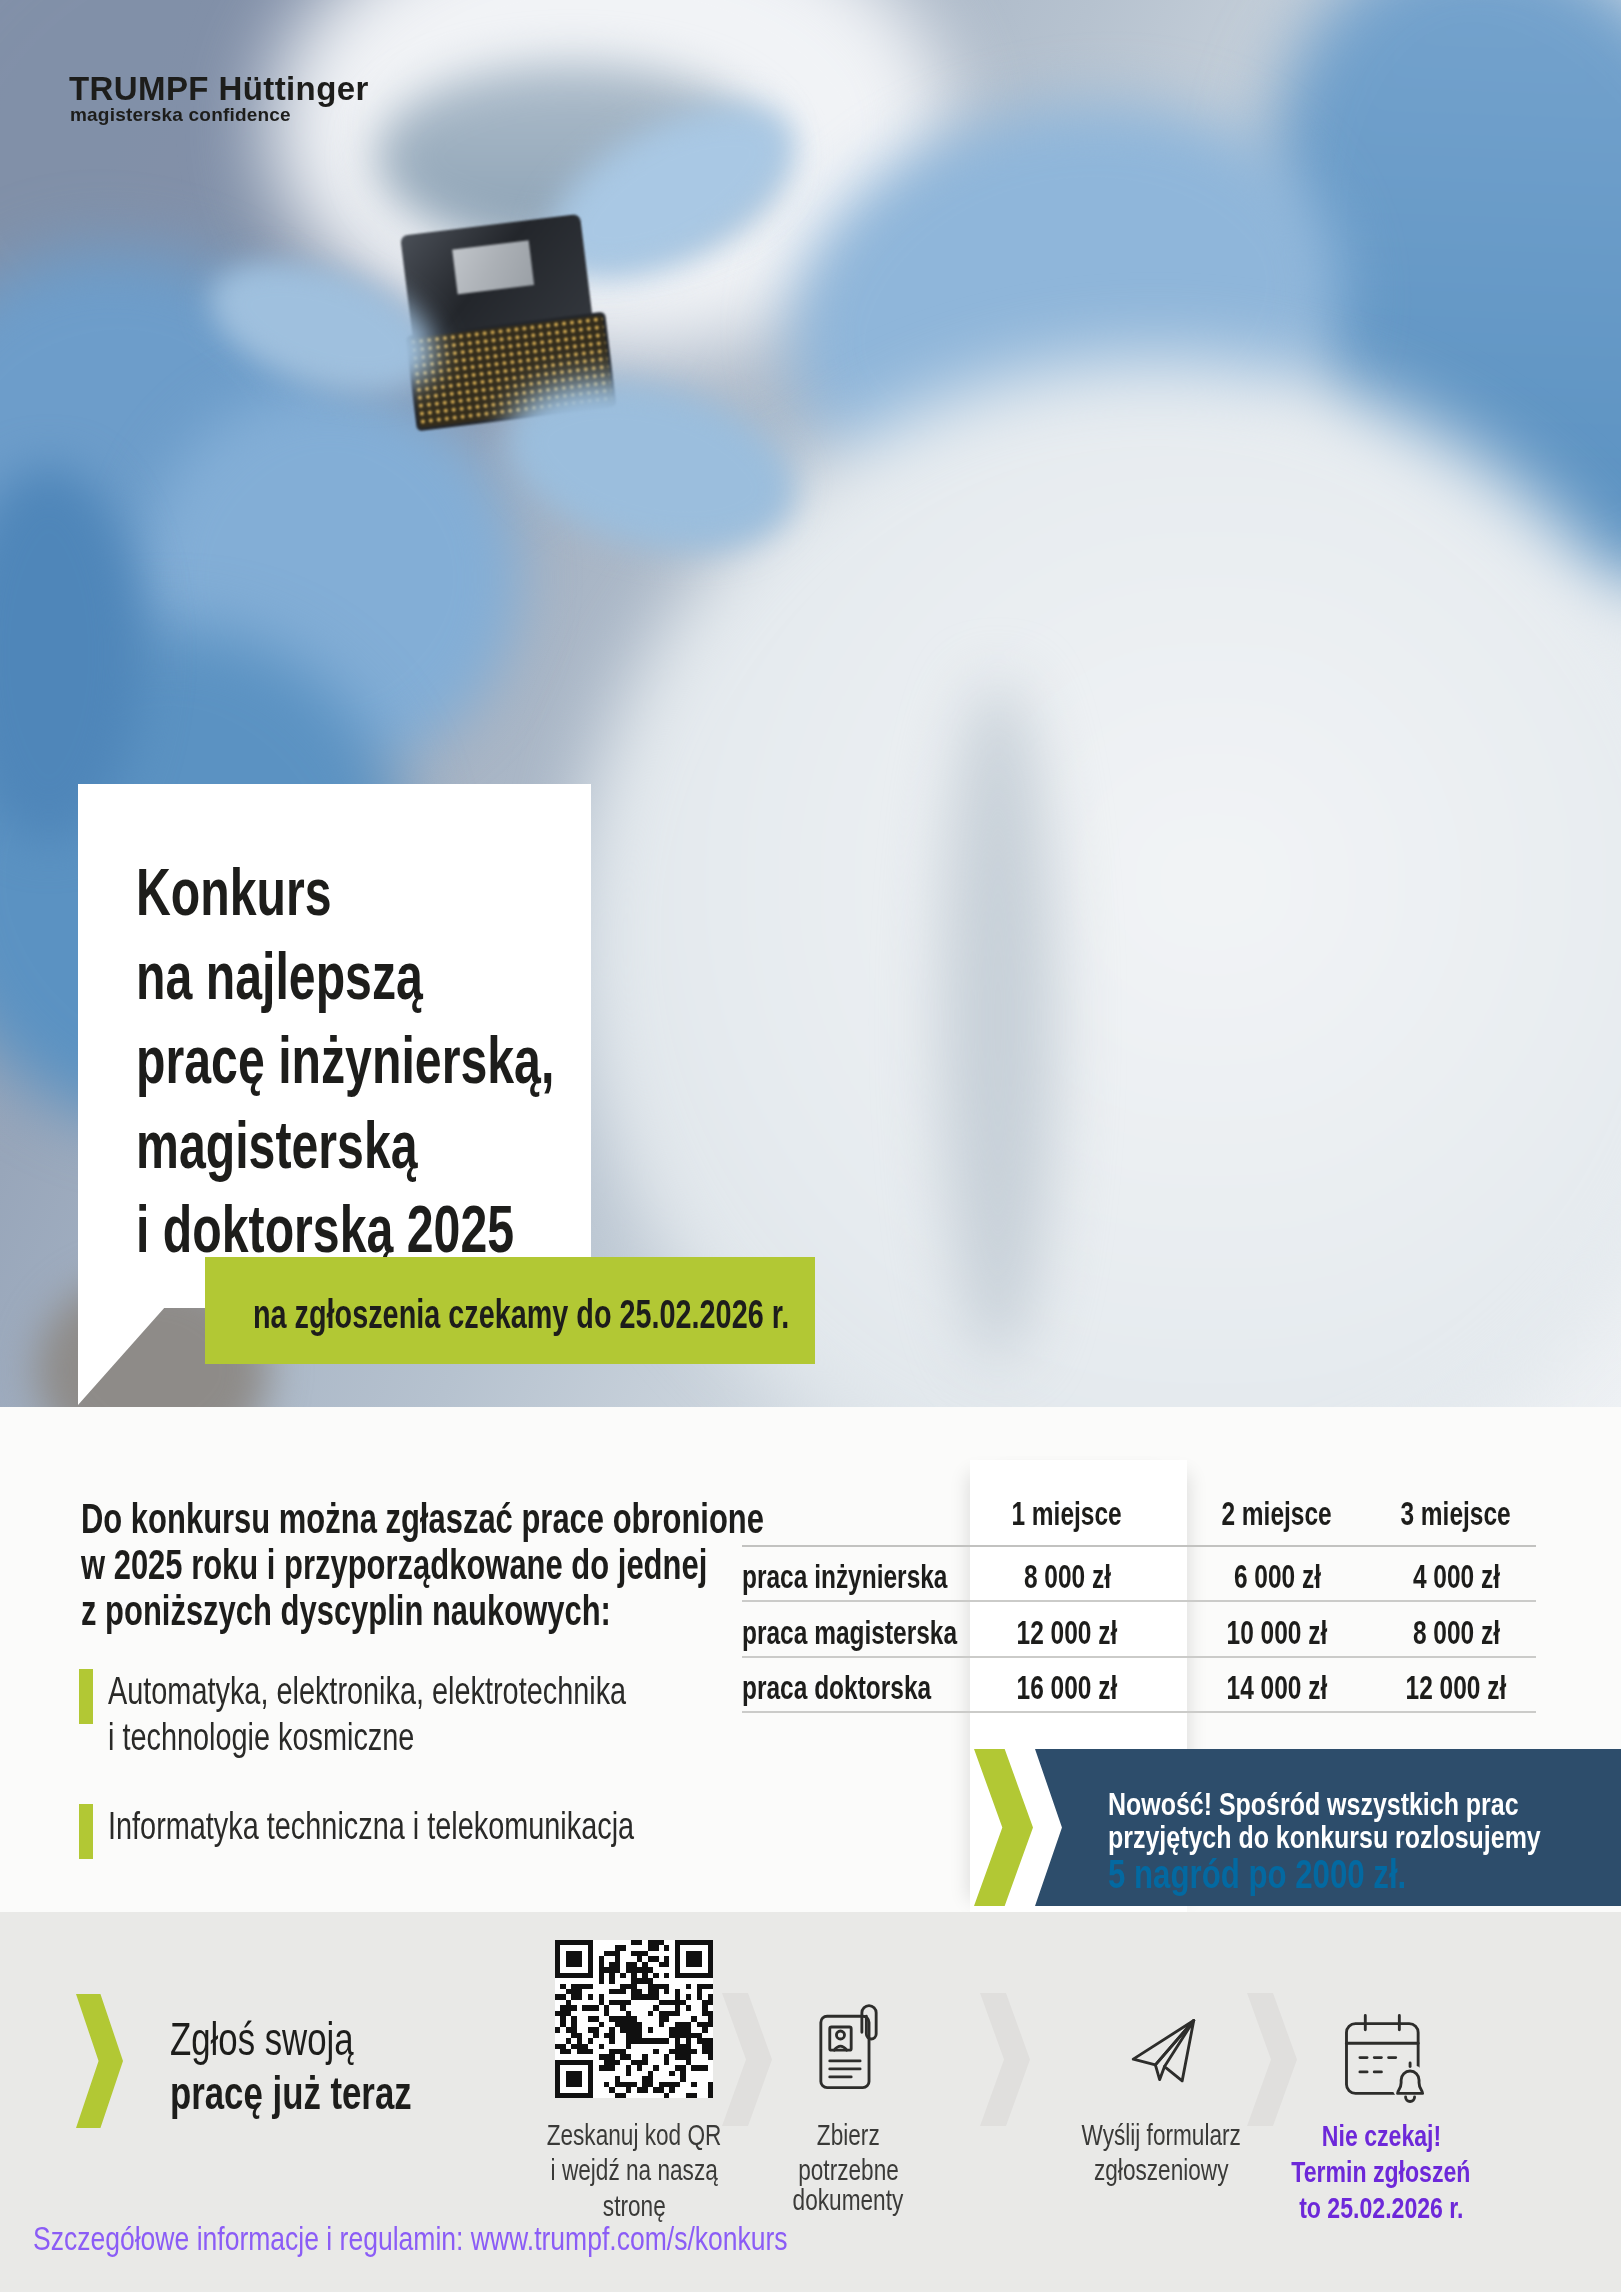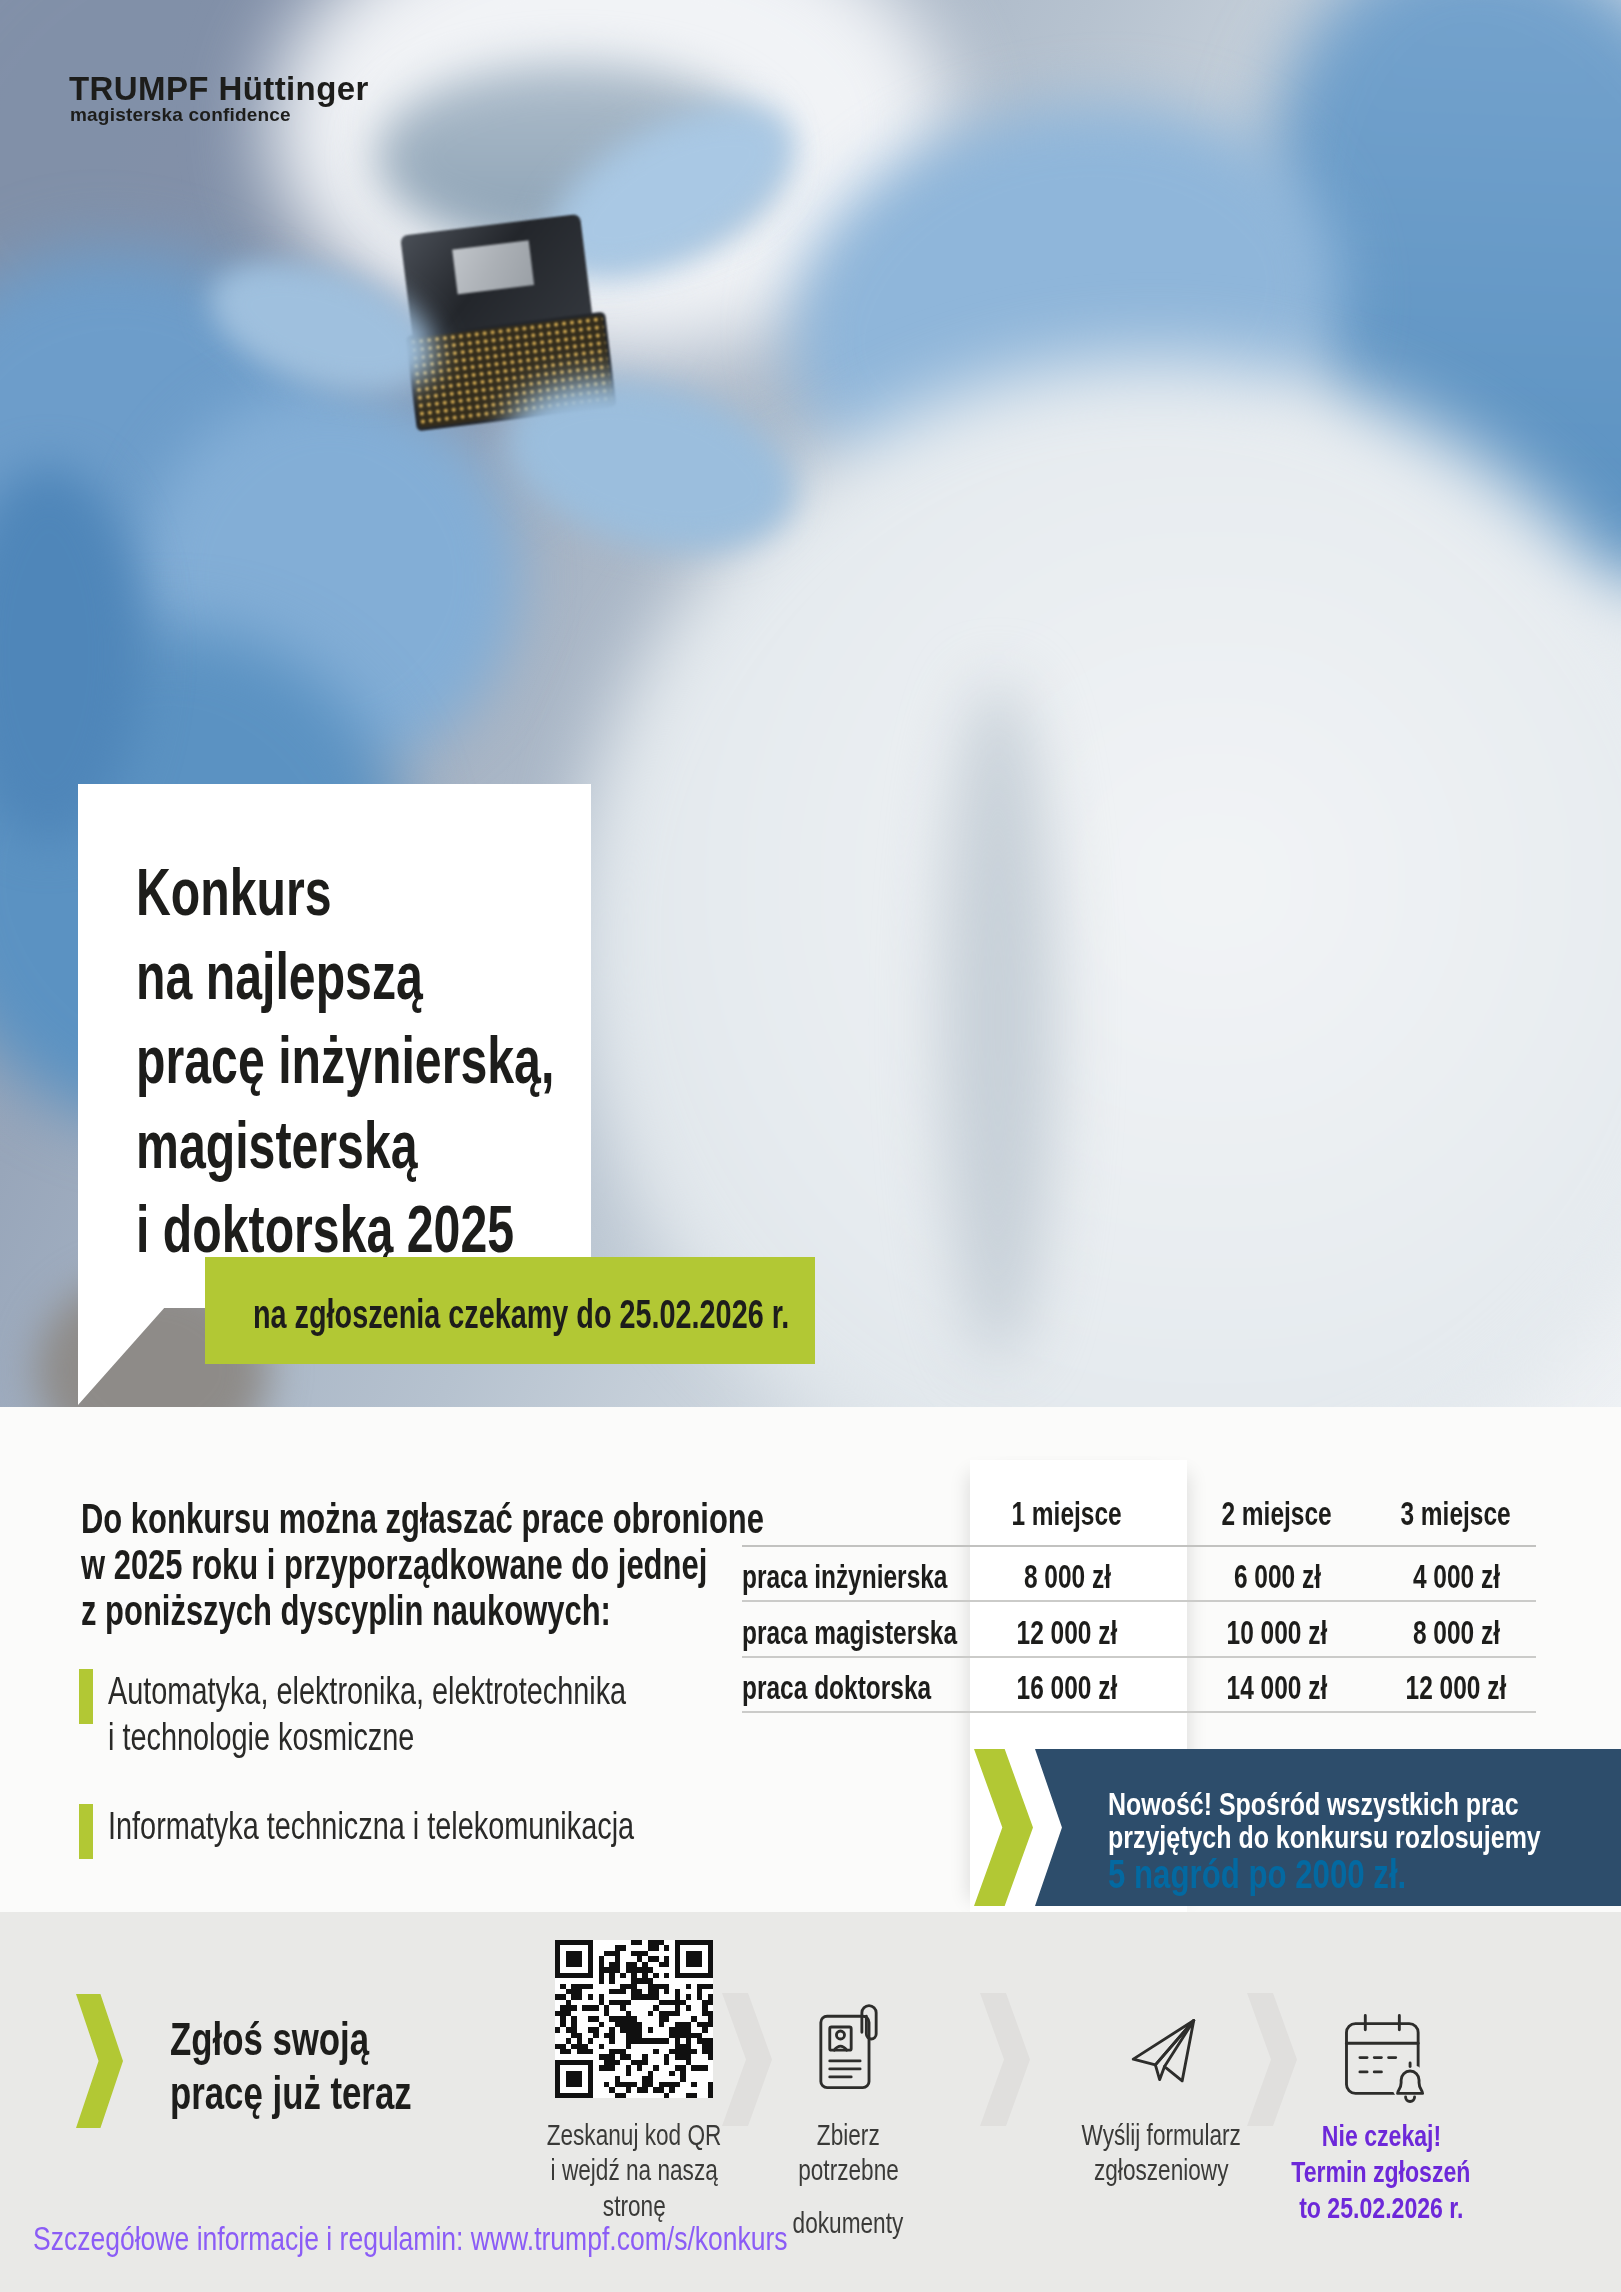--- a/index.html
+++ b/index.html
@@ -142,21 +142,21 @@
   <div>
     <div class="line" style="left:1108px;top:1788px;font-size:32px;font-weight:700;color:#fff;"><span class="cx" style="transform:scaleX(.78);">Nowość! Spośród wszystkich prac</span></div>
     <div class="line" style="left:1108px;top:1821px;font-size:32px;font-weight:700;color:#fff;"><span class="cx" style="transform:scaleX(.78);">przyjętych do konkursu rozlosujemy</span></div>
     <div class="line" style="left:1108px;top:1854px;font-size:40px;font-weight:700;color:#0369a1;"><span class="cx" style="transform:scaleX(.78);">5 nagród po 2000 zł.</span></div>
   </div>
 
   <div class="footer"></div>
 
   <div class="chev" style="left:76px;top:1994px;width:47px;height:134px;background:#b2c834;"></div>
   <div>
-    <div class="line" style="left:170px;top:2015px;font-size:47px;font-weight:700;"><span class="cx" style="transform:scaleX(.74);">Zgłoś swoją</span></div>
+    <div class="line" style="left:170px;top:2015px;font-size:47px;font-weight:400;"><span class="cx" style="transform:scaleX(.74);">Zgłoś swoją</span></div>
     <div class="line" style="left:170px;top:2069px;font-size:47px;font-weight:700;"><span class="cx" style="transform:scaleX(.74);">pracę już teraz</span></div>
   </div>
 
   <svg id="qr" class="abs" style="left:555px;top:1940px;" width="158" height="158" viewBox="0 0 29 29" shape-rendering="crispEdges">
       <rect x="0" y="0" width="29" height="29" fill="#fff"></rect>
       <rect x="0" y="0" width="1" height="1" fill="#101010"></rect>
       <rect x="1" y="0" width="1" height="1" fill="#101010"></rect>
       <rect x="2" y="0" width="1" height="1" fill="#101010"></rect>
       <rect x="3" y="0" width="1" height="1" fill="#101010"></rect>
       <rect x="4" y="0" width="1" height="1" fill="#101010"></rect>
@@ -567,21 +567,21 @@
   <svg class="abs icon" style="left:817px;top:2002px;" width="63" height="91" viewBox="0 0 70 102">
     <rect x="4" y="16" width="54" height="80" rx="7"></rect>
     <rect x="14" y="28" width="24" height="26" rx="2"></rect>
     <circle cx="26" cy="37" r="4.5"></circle>
     <path d="M19 54 q7 -9 14 0"></path>
     <path d="M50 34 V12 a8 8 0 0 1 16 0 v24 a5.5 5.5 0 0 1 -11 0 V16"></path>
     <path d="M14 66 h34 M14 75 h34 M14 84 h24"></path>
   </svg>
   <div class="cap" style="left:696px;top:2121px;">
     <div style="margin-bottom:6.3px;font-size:29px;"><span class="cxc" style="transform:scaleX(.78);">Zbierz</span></div>
-    <div style="margin-bottom:24px;font-size:29px;"><span class="cxc" style="transform:scaleX(.78);">potrzebne</span></div>
+    <div style="margin-bottom:1px;font-size:29px;"><span class="cxc" style="transform:scaleX(.78);">potrzebne</span></div>
     <div style="font-size:29px;"><span class="cxc" style="transform:scaleX(.78);">dokumenty</span></div>
   </div>
 
   <div class="chev" style="left:980px;top:1993px;width:50px;height:133px;background:#e0dfdd;"></div>
 
   <svg class="abs icon" style="left:1124px;top:2013px;transform:rotate(-6deg);" width="82" height="82" viewBox="0 0 92 92">
     <path d="M82 12 L10 48 L34 57 Z"></path>
     <path d="M82 12 L62 78 L44 60 Z"></path>
     <path d="M34 57 L37 74 L44 60"></path>
     <path d="M82 12 L34 57"></path>

